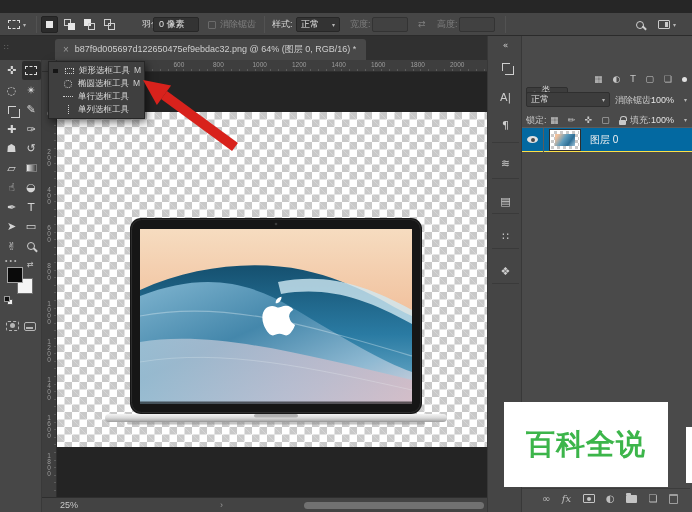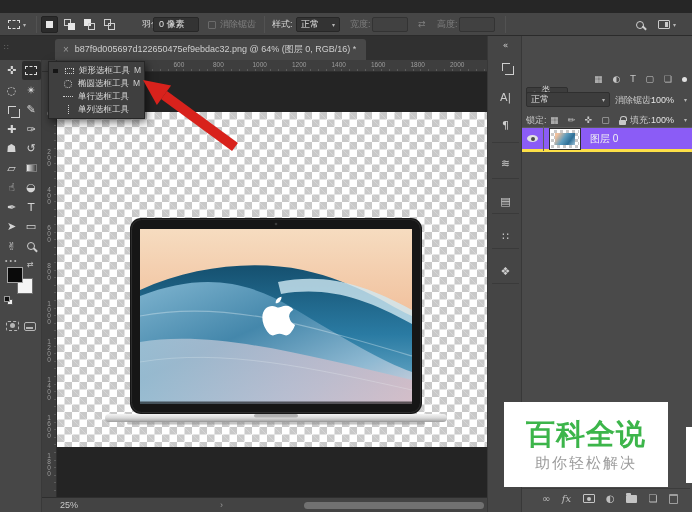--- a/index.html
+++ b/index.html
@@ -111,21 +111,21 @@
   .ptab.active{background:#4f4f4f;color:#e8e8e8;border-radius:2px 2px 0 0}
   .ic-menu{position:absolute;right:8px;bottom:9px;width:10px;height:1.5px;background:#c9c9c9;box-shadow:0 -3px 0 #c9c9c9,0 3px 0 #c9c9c9}
   .prow{position:absolute;left:0;right:0}
   .pselect{position:absolute;height:15px;background:#3d3d3d;border:1px solid #2f2f2f;border-radius:2px;
     display:flex;align-items:center;justify-content:space-between;padding:0 4px;color:#dcdcdc}
   .fbtnrow{position:absolute;display:flex;justify-content:space-between;align-items:center}
   .fglyph{color:#c6c6c6;font-size:9px;font-family:"DejaVu Sans",sans-serif}
   .ic-dot{display:inline-block;width:5px;height:5px;border-radius:50%;background:#e0e0e0}
   .ic-lock{position:relative;display:inline-block;width:7px;height:5px;background:#c8c8c8;border-radius:1px;margin-top:4px}
   .ic-lock::before{content:'';position:absolute;left:1px;top:-4px;width:5px;height:4px;border:1px solid #c8c8c8;border-bottom:none;border-radius:3px 3px 0 0}
-  .layerrow{position:absolute;left:0;right:0;top:91px;height:25px;background:#8b5cf6;border-top:1px solid #5c5c5c;border-bottom:3px solid #fde047;display:flex;align-items:center}
+  .layerrow{position:absolute;left:0;right:0;top:91px;height:25px;background:#0369a1;border-top:1px solid #5c5c5c;border-bottom:1px solid #fde047;display:flex;align-items:center}
   .eyecell{width:22px;height:25px;border-right:1px solid #5c5c5c;display:flex;align-items:center;justify-content:center}
   .ic-eye{position:relative;width:11px;height:7px;background:#e2e2e2;border-radius:50%}
   .ic-eye::after{content:'';position:absolute;left:3.5px;top:1.5px;width:4px;height:4px;border-radius:50%;background:#4a4a4a}
   .thumb{position:relative;width:30px;height:20px;margin-left:6px;border:1px solid #fff;outline:1px solid #2e2e2e;background-color:#fff;
     background-image:linear-gradient(45deg,#c9c9c9 25%,transparent 25% 75%,#c9c9c9 75%),linear-gradient(45deg,#c9c9c9 25%,transparent 25% 75%,#c9c9c9 75%);
     background-size:6px 6px;background-position:0 0,3px 3px}
   .thumbimg{position:absolute;left:4px;right:4px;top:3px;bottom:3px;
     background:linear-gradient(125deg,#f0c09c 12%,#5d9cbd 45%,#2e6f96 72%,#9fc3d8)}
   .layername{margin-left:10px;font-size:10px;color:#f2f2f2}
   .pbottom{position:absolute;left:0;right:2px;top:452px;height:20px;border-top:1px solid #3c3c3c;
@@ -563,17 +563,16 @@
   </div>
 
   <div class="statusbar">
     <span class="zoomval">25%</span>
     <span class="statchev">›</span>
     <div class="hthumb"></div>
   </div>
 
   <div class="watermark">
     <span class="wm-title">百科全说</span>
-    <span class="wm-sub">助你轻松解决</span>
   </div>
   <div class="wm-sliver"></div>
 
 </div>
 
 </body></html>

